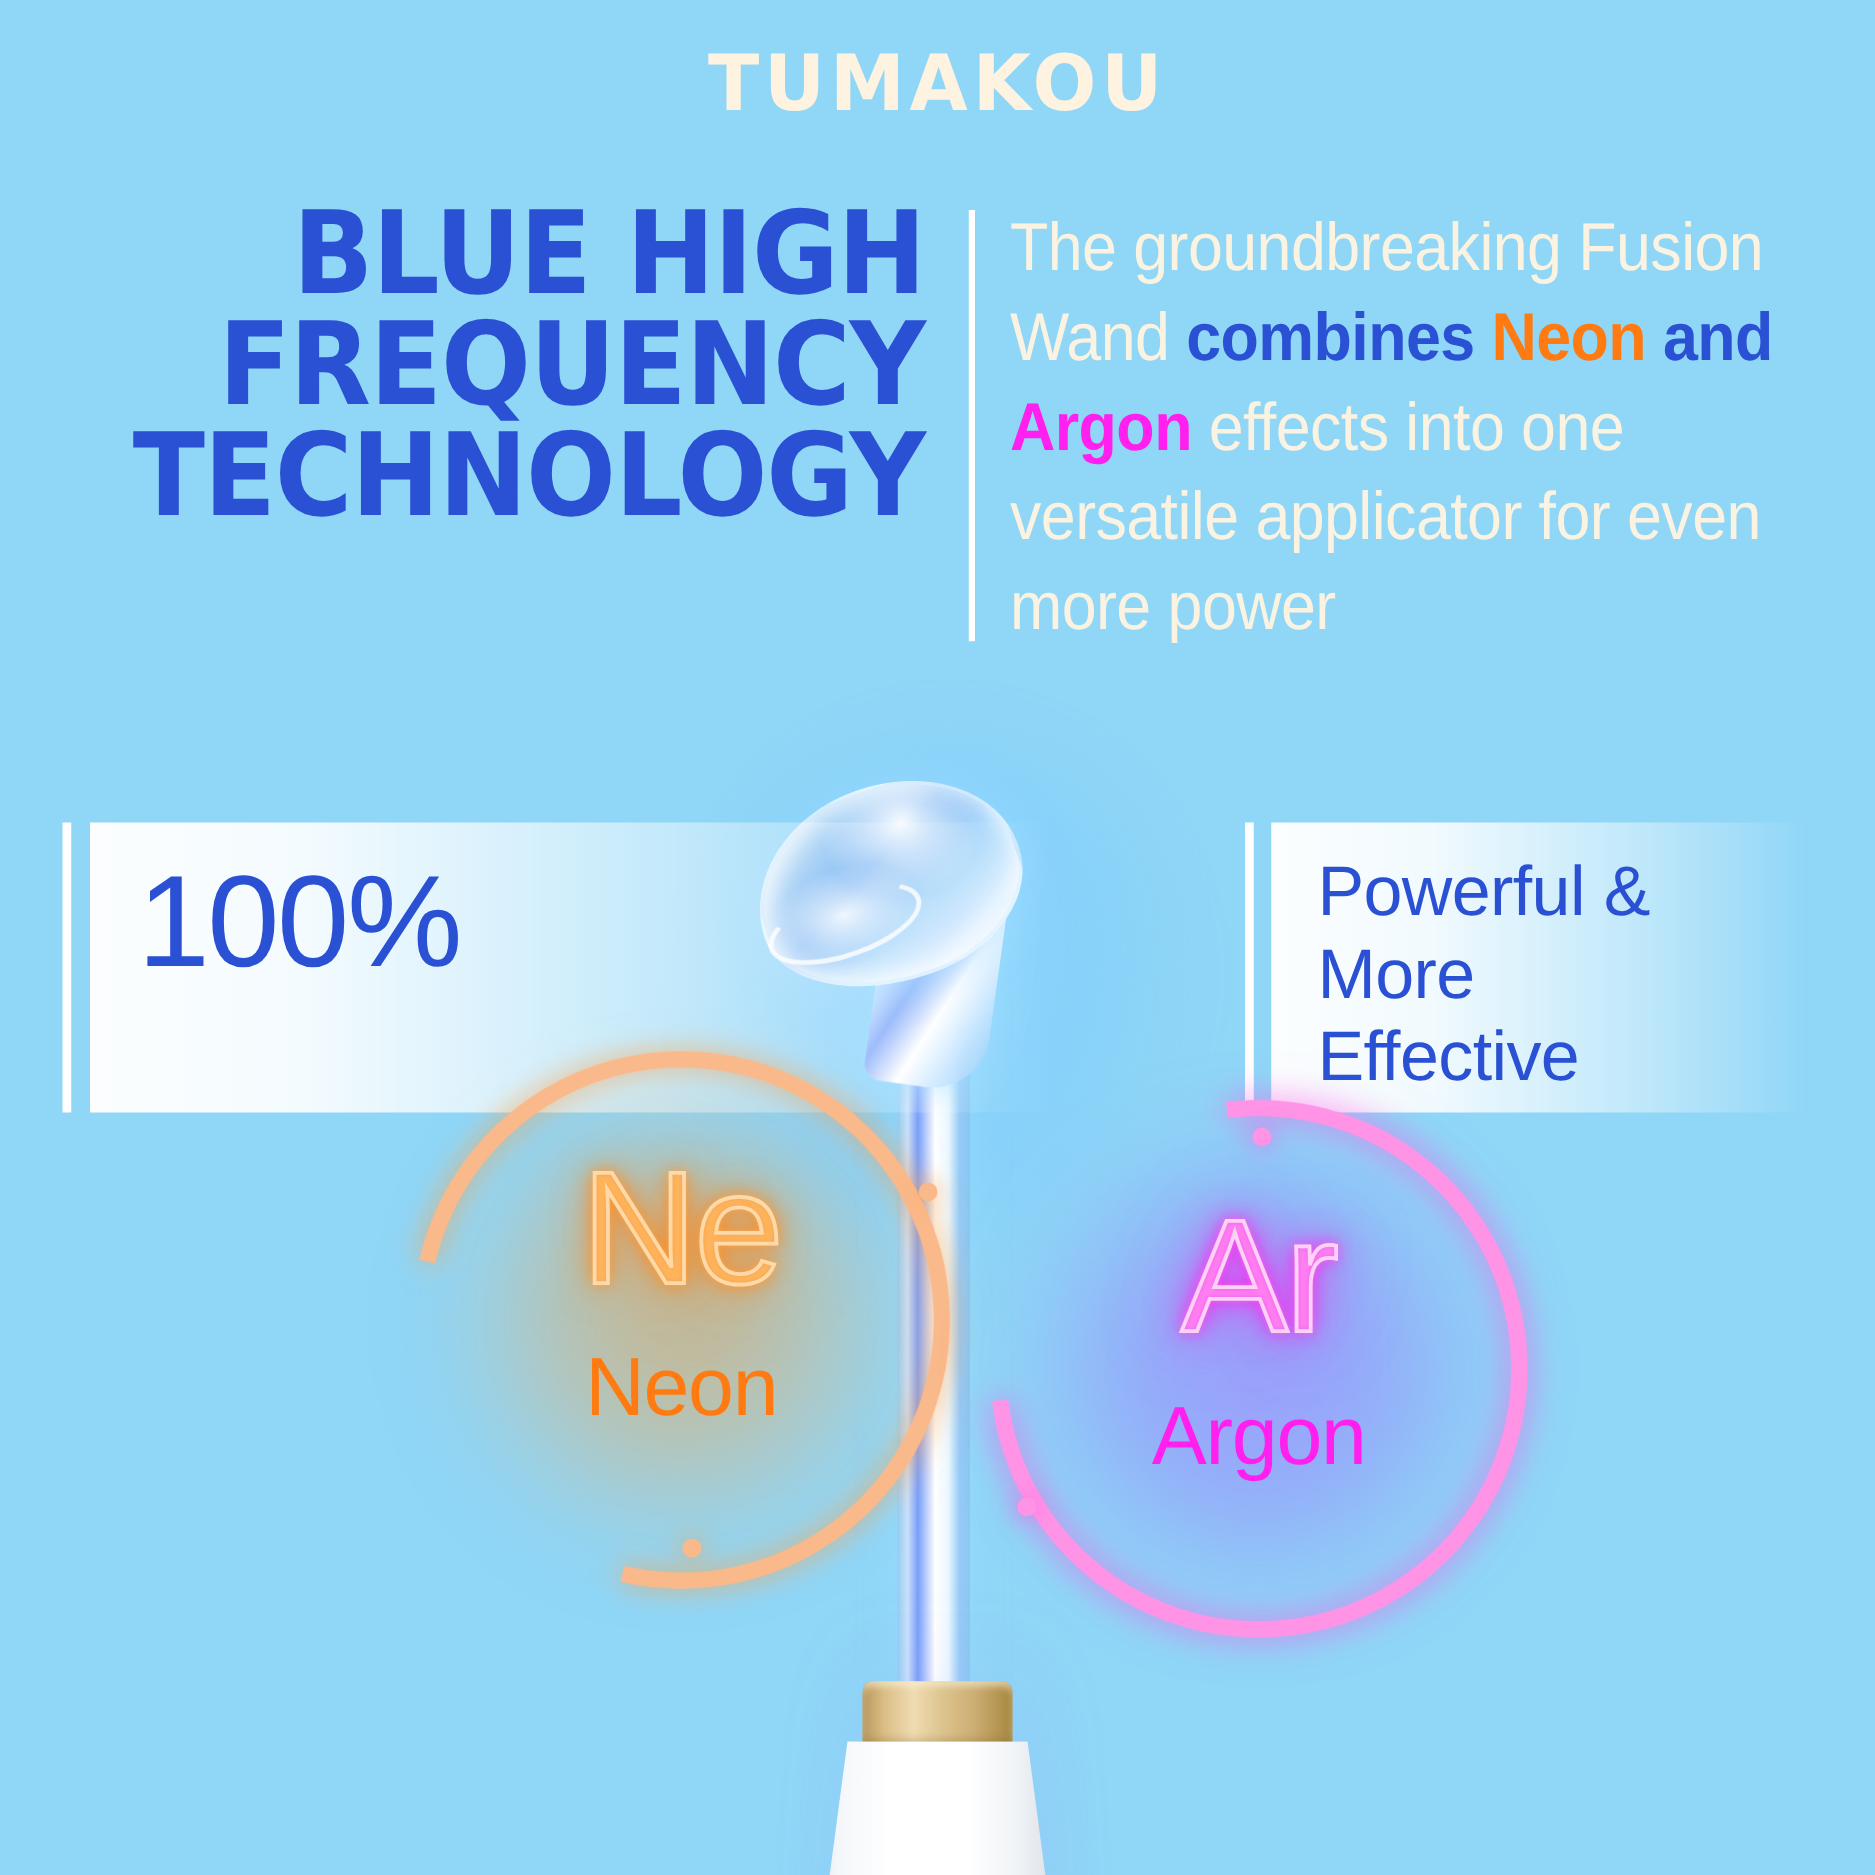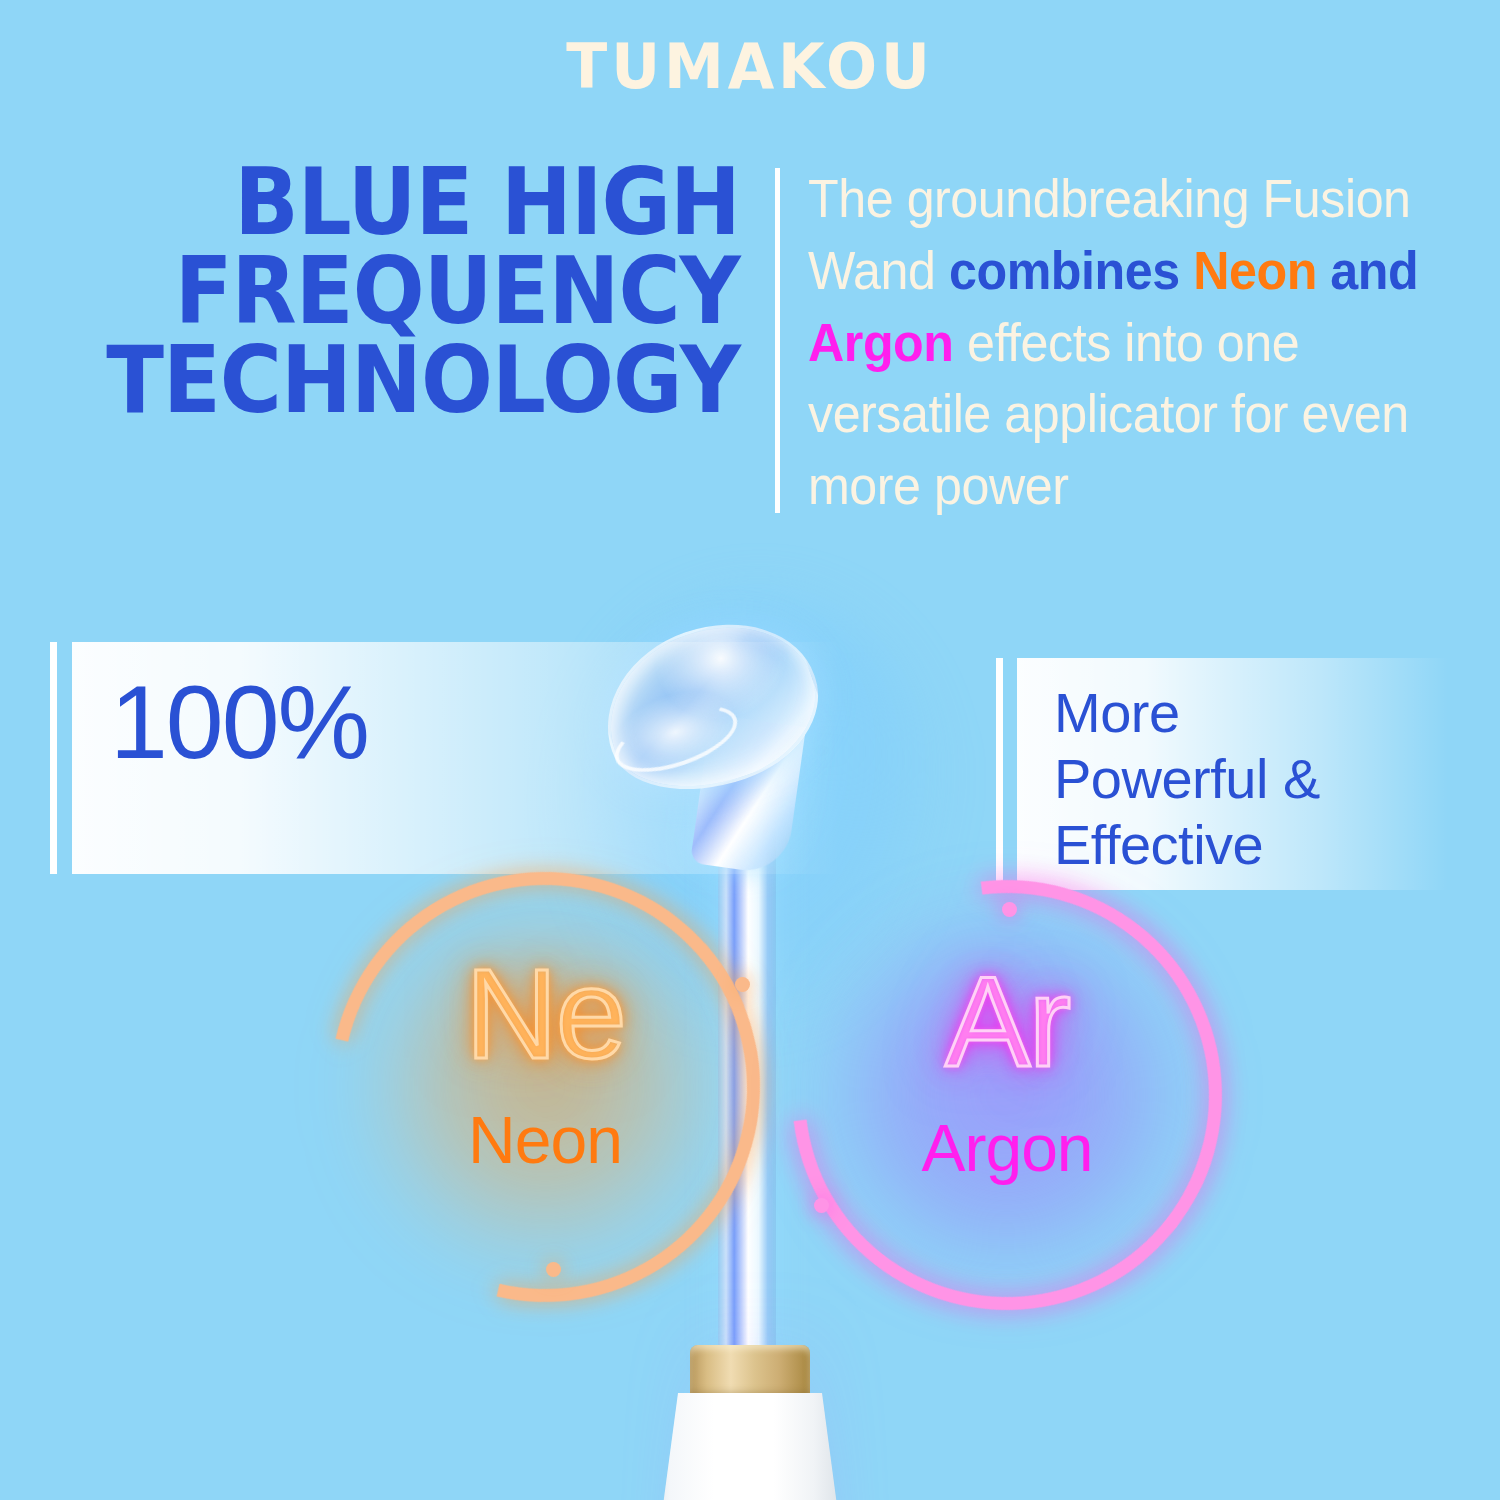--- a/index.html
+++ b/index.html
@@ -87,21 +87,21 @@
     top: 0;
     width: 7px;
     height: 100%;
     background: #FFFFFF;
   }
   .badge .panel {
     position: absolute;
     top: 0;
     height: 100%;
   }
-  .badge-left  { left: 50px;  top: 642px; width: 790px; height: 232px; }
+  .badge-left  { left: 50px;  top: 658px; width: 790px; height: 232px; }
   .badge-left  .bar   { left: 0; }
   .badge-left  .panel {
     left: 22px; right: 0;
     background: linear-gradient(to right, rgba(255,255,255,0.97) 0%, rgba(255,255,255,0.90) 22%, rgba(255,255,255,0.45) 62%, rgba(255,255,255,0.0) 100%);
   }
   .badge-right { left: 996px; top: 658px; width: 452px; height: 232px; }
   .badge-right .bar   { left: 0; }
   .badge-right .panel {
     left: 21px; right: 0;
     background: linear-gradient(to right, rgba(255,255,255,0.97) 0%, rgba(255,255,255,0.88) 30%, rgba(255,255,255,0.42) 70%, rgba(255,255,255,0.0) 100%);
@@ -132,21 +132,21 @@
     display: block;
     font-size: 56px;
     font-weight: 400;
     line-height: 1.18;
     letter-spacing: -0.5px;
   }
 
   
   .ring-wrap { position: absolute; }
 
-  .ring-neon  { left: 330px; top: 872px;  width: 430px; height: 430px; }
+  .ring-neon  { left: 330px; top: 841px;  width: 430px; height: 430px; }
   .ring-argon { left: 792px; top: 880px;  width: 430px; height: 430px; }
 
   .ring-glow {
     position: absolute;
     left: 10%; top: 10%; width: 80%; height: 80%;
     border-radius: 50%;
     filter: blur(42px);
   }
   .ring-neon .ring-glow  { background: radial-gradient(circle, rgba(255,150,40,0.55) 0%, rgba(255,170,80,0.28) 55%, rgba(255,190,120,0) 75%); }
   .ring-argon .ring-glow { background: radial-gradient(circle, rgba(168,120,255,0.62) 0%, rgba(150,120,250,0.38) 55%, rgba(160,150,255,0) 78%); }
@@ -357,22 +357,22 @@
     <div class="bar"></div>
     <div class="content">
       <span class="pct">100%</span>
     </div>
   </div>
 
   <div class="badge badge-right">
     <div class="panel"></div>
     <div class="bar"></div>
     <div class="content">
+      <span class="rline">Powerful &amp;</span>
       <span class="rline">More</span>
-      <span class="rline">Powerful &amp;</span>
       <span class="rline">Effective</span>
     </div>
   </div>
 
   <div class="ring-wrap ring-neon">
     <div class="ring-glow"></div>
     <div class="ring-tube"></div>
     <div class="tube-cap cap-a"></div>
     <div class="tube-cap cap-b"></div>
     <div class="sym">Ne</div>

